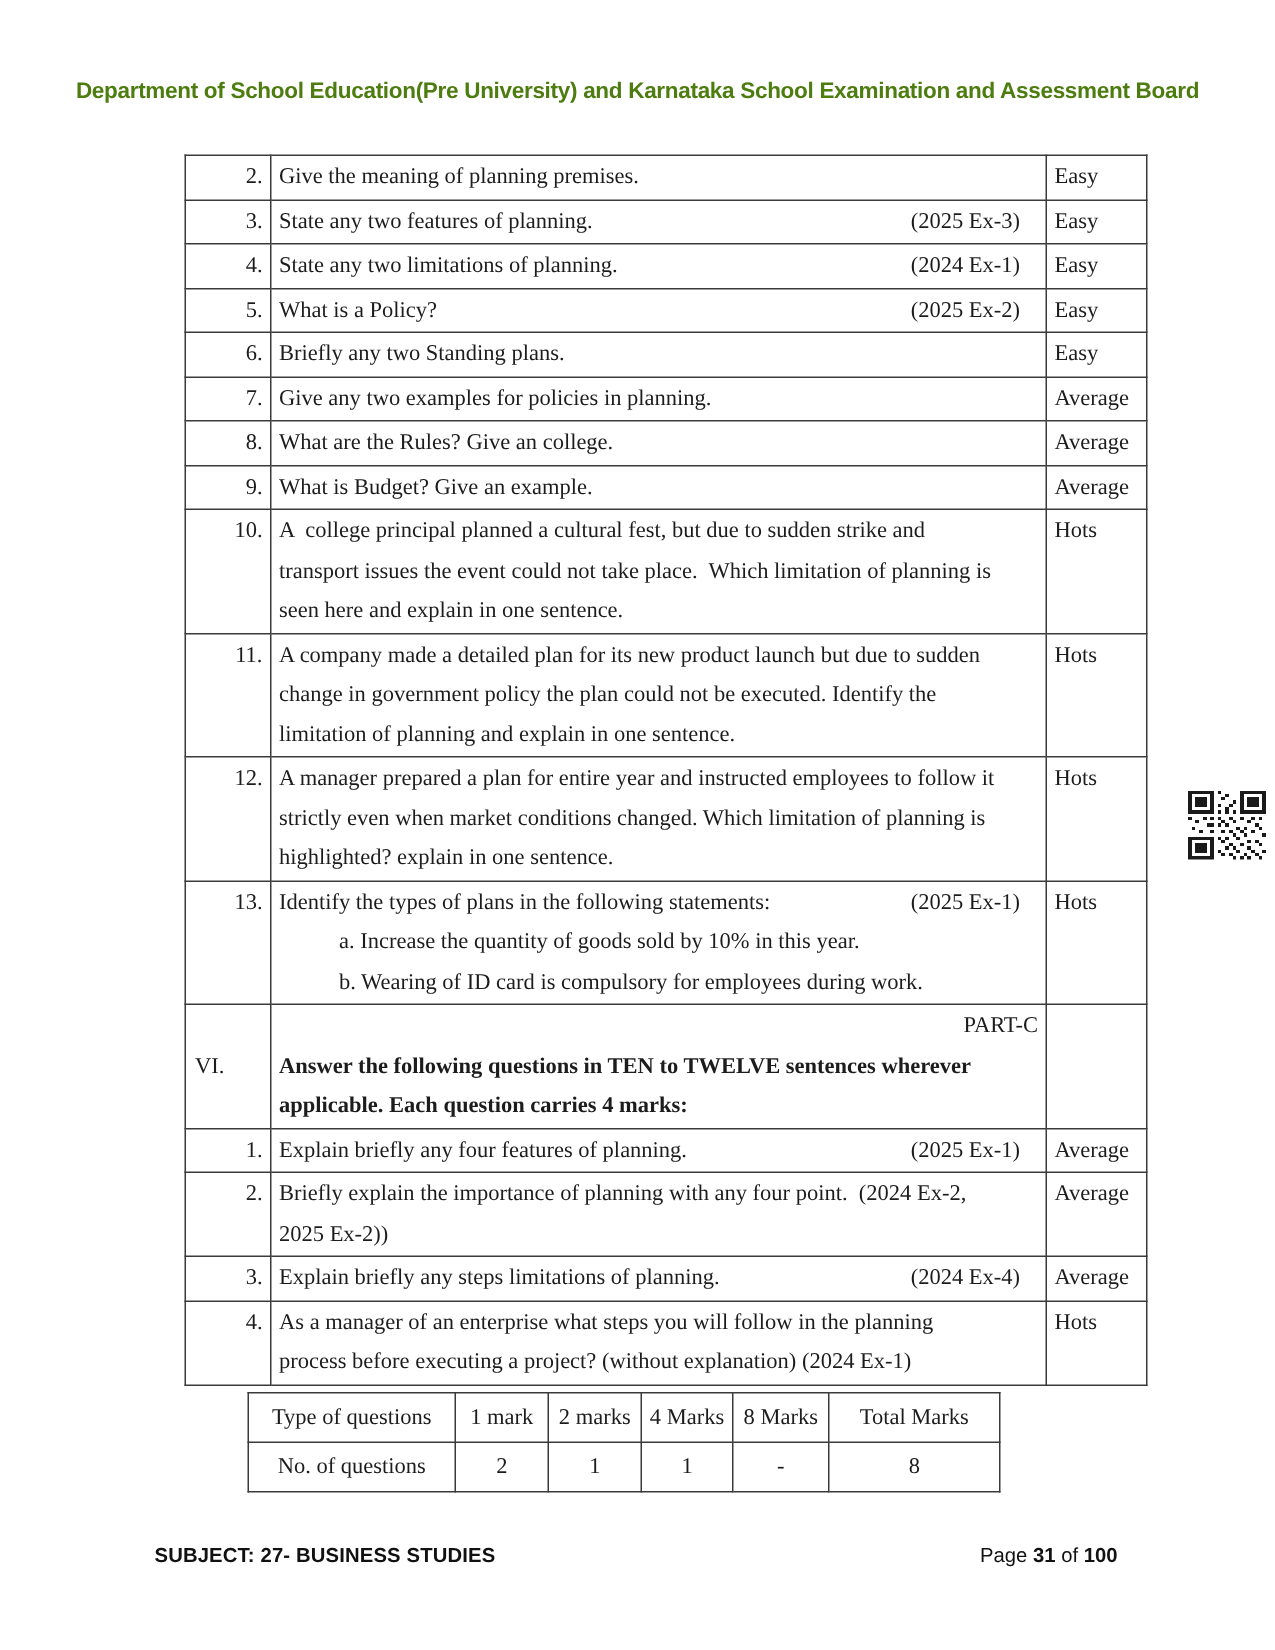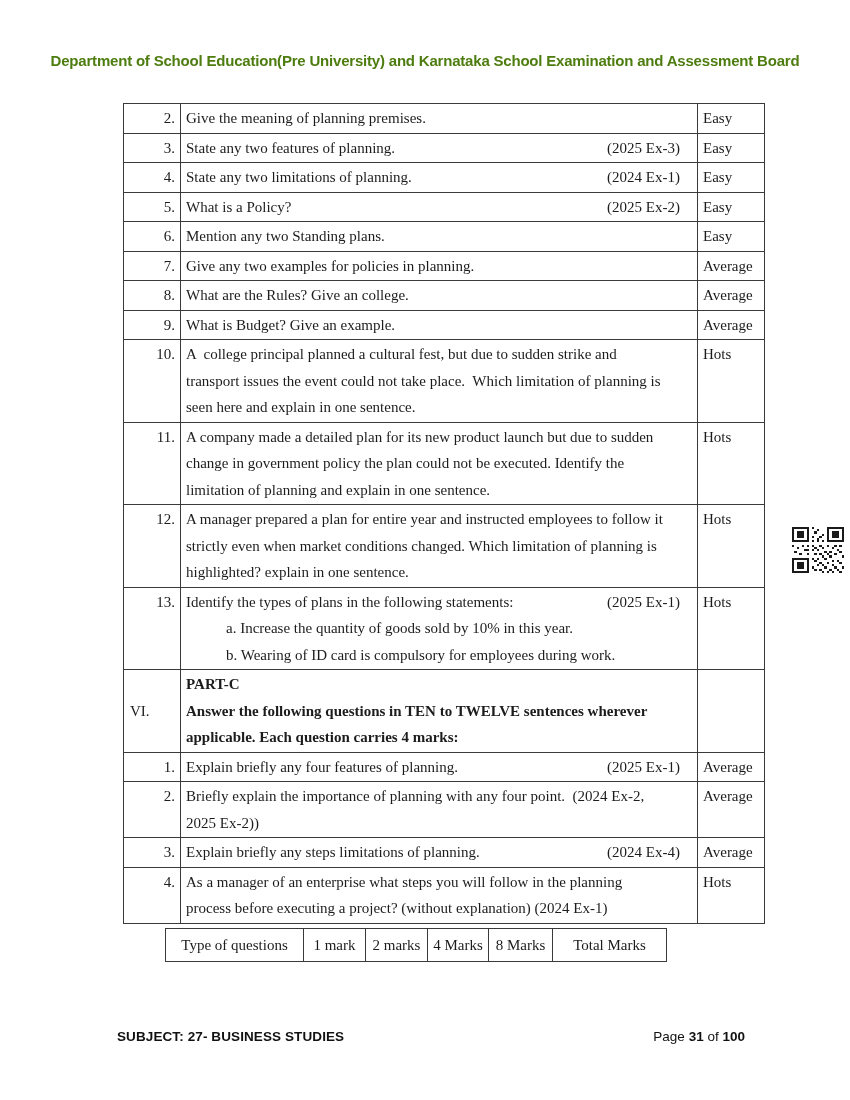--- a/index.html
+++ b/index.html
@@ -22,33 +22,33 @@
     line-height:26.5px; padding:1px 5px;
   }
   td.cell-num { text-align:right; padding-right:13px; }
   td.cell-num.roman { text-align:left; padding-left:6px; padding-top:27.5px;margin-left:40px; }
   td.cell-q { padding-left:6px; padding-right:4px;margin-top:43px; }
   td.cell-level { padding-left:5px; }
   .qline { display:flex; justify-content:space-between;align-items:center; }
   .qtext { white-space:pre-wrap; }
   .qref  { white-space:nowrap; padding-right:12px; }
   .sub-item { padding-left:40px; }
-  .part-title { text-align:left; font-weight:bold; }
+  .part-title { text-align:right; font-weight:normal; }
   .instruction { font-weight:bold; white-space:pre-wrap; }
   svg.qr { position:absolute; left:792px; top:527px; width:52px; height:46px; }
   table.stable {
     position:absolute; left:165px; top:928px; border-collapse:collapse;
     table-layout:fixed; font-size:15px;
   }
   table.stable td {
     border:1px solid #3a3a3a; text-align:center;
     height:33px; line-height:26px; padding:0 3px;
   }
   .footer {
-    position:absolute; left:117px; right:105px; top:1029px;
+    position:absolute; left:103px; right:105px; top:1029px;
     font-family:"Liberation Sans", sans-serif; font-size:13.5px; color:#111;
     display:flex; justify-content:space-between; align-items:baseline;
   }
   .footer .subject { font-weight:600; letter-spacing:0.1px; }
   .footer .pg b { font-weight:bold; }
 </style>
 </head>
 <body>
 
 <div class="page">
@@ -95,21 +95,21 @@
             <div class="qline">
               <span class="qtext">What is a Policy?</span>
               <span class="qref">(2025 Ex-2)</span>
             </div>
           </td>
           <td class="cell-level">Easy</td>
         </tr>
         <tr>
           <td class="cell-num">6.</td>
           <td class="cell-q">
-            <div><span class="qtext">Mention any two Standing plans.</span></div>
+            <div><span class="qtext">Briefly any two Standing plans.</span></div>
           </td>
           <td class="cell-level">Easy</td>
         </tr>
         <tr>
           <td class="cell-num">7.</td>
           <td class="cell-q">
             <div><span class="qtext">Give any two examples for policies in planning.</span></div>
           </td>
           <td class="cell-level">Average</td>
         </tr>
@@ -298,20 +298,28 @@
     </colgroup>
     <tbody>
       <tr>
         <td>Type of questions</td>
         <td>1 mark</td>
         <td>2 marks</td>
         <td>4 Marks</td>
         <td>8 Marks</td>
         <td>Total Marks</td>
       </tr>
+      <tr>
+        <td>No. of questions</td>
+        <td>2</td>
+        <td>1</td>
+        <td>1</td>
+        <td>-</td>
+        <td>8</td>
+      </tr>
     </tbody>
   </table>
 
   <div class="footer">
     <span class="subject">SUBJECT: 27- BUSINESS STUDIES</span>
     <span class="pg"><span>Page</span>&nbsp;<b>31</b>&nbsp;<span>of</span>&nbsp;<b>100</b></span>
   </div>
 
 </div>
 

